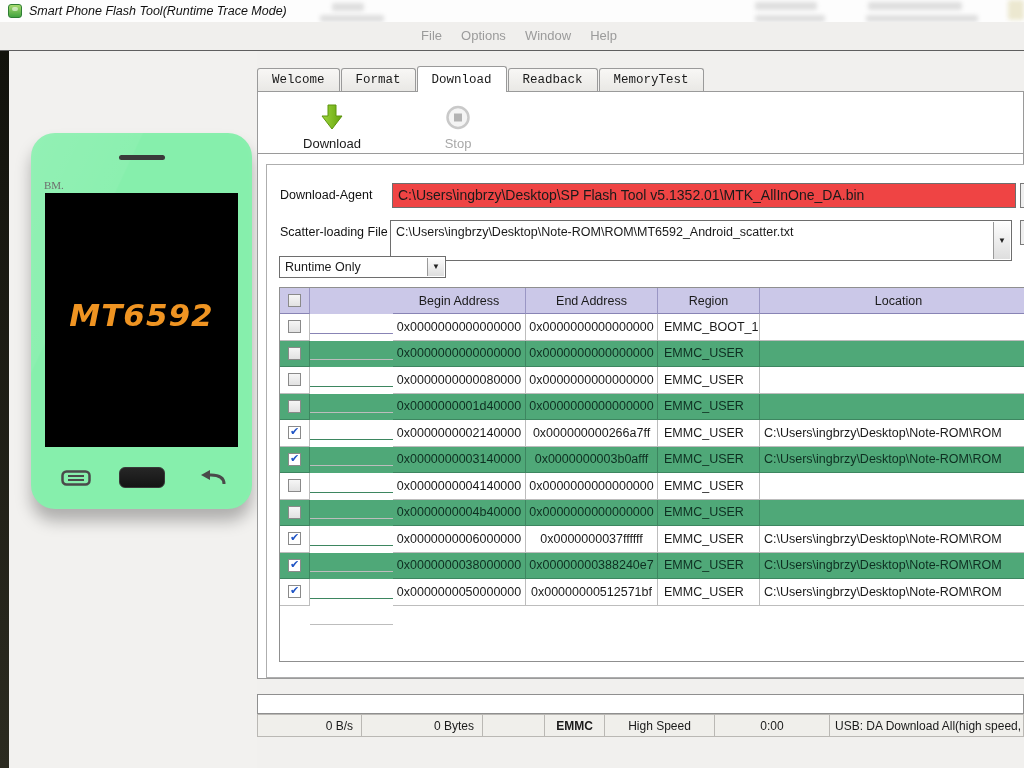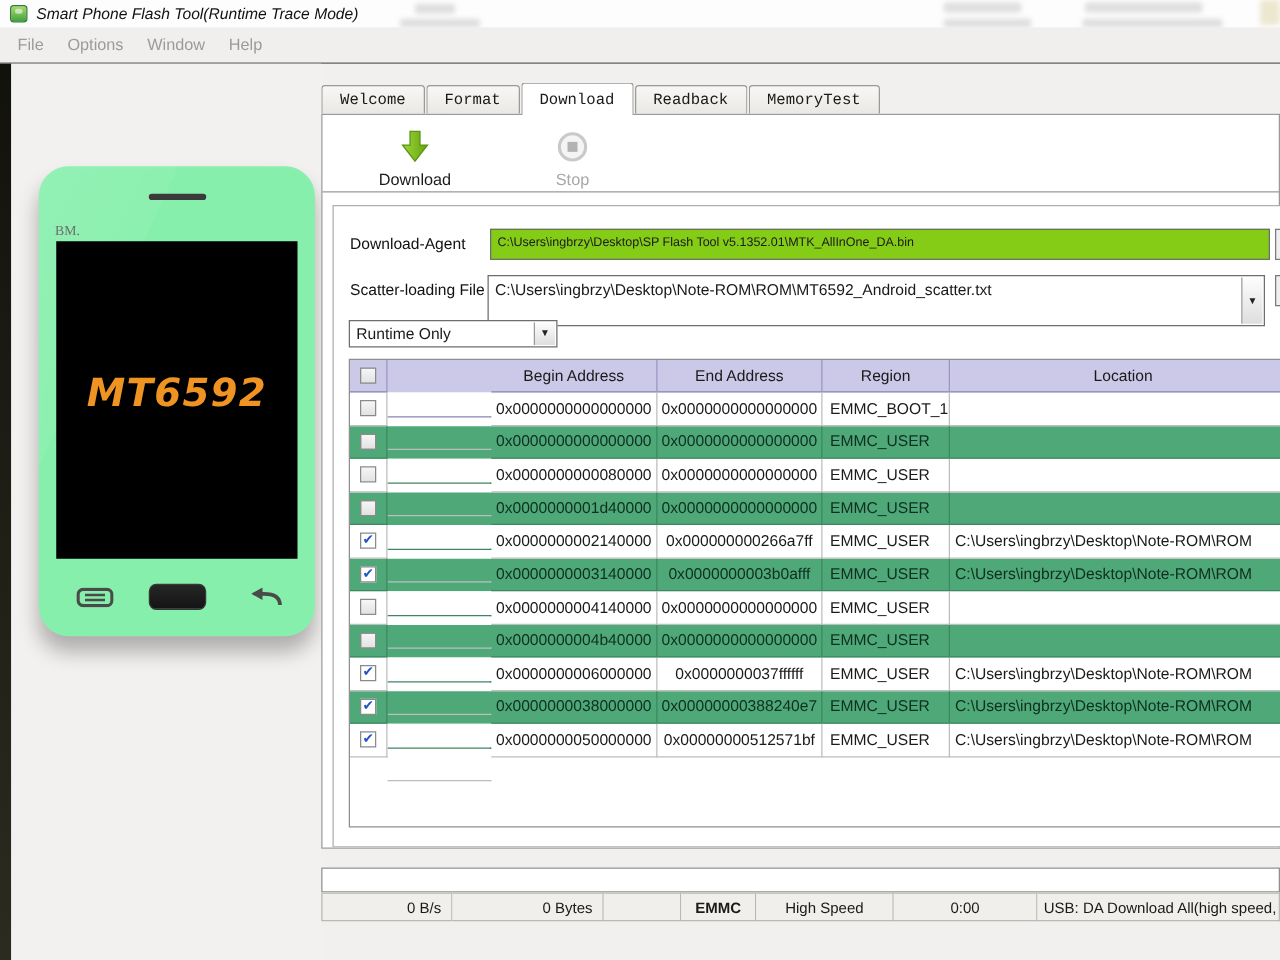--- a/index.html
+++ b/index.html
@@ -11,21 +11,21 @@
     font-size:12.5px; color:#1a1a1a;
   }
   
   .titlebar { position:absolute; left:0; top:0; width:1024px; height:22px; background:#fdfdfd;font-style:italic; }
   .app-icon { position:absolute; left:8px; top:4px; width:14px; height:14px; border-radius:3px;
     background:linear-gradient(#a8da6e,#41a33f); border:1px solid #2e7d32; }
   .app-icon::after{ content:""; position:absolute; left:3px; top:2px; width:6px; height:4px; background:rgba(255,255,255,.55); border-radius:2px;}
   .title-text { position:absolute; left:29px; top:0; line-height:22px; font-size:12.5px; color:#111; }
   .smudge { position:absolute; background:#b9b9b9; opacity:.45; filter:blur(2px); border-radius:2px; }
   
-  .menubar { position:absolute; left:0; top:22px; width:1024px; height:29px; background:#f0efed; border-bottom:1px solid #5f5f5f; }
+  .menubar { position:absolute; left:0; top:22px; width:1024px; height:29px; background:#f0efed; border-bottom:1px solid #5f5f5f;text-align:center; }
   .menubar .mi { display:inline-block; line-height:28px; color:#9b9b9b; font-size:13px; margin-left:19px; cursor:default; }
   .menubar .mi:first-child{ margin-left:14px; }
   
   .left-strip { position:absolute; left:0; top:51px; width:9px; height:717px; background:linear-gradient(#12120c,#2c2b20); }
   .left-panel { position:absolute; left:9px; top:51px; width:248px; height:717px; background:#f2f1ef; }
   .phone { position:absolute; left:22px; top:82px; width:221px; height:376px; background:#86efac;
     border-radius:24px; box-shadow:0 12px 16px rgba(0,0,0,.28), inset 0 0 8px rgba(255,255,255,.05);padding-left:28px; }
   .phone::before{ content:""; position:absolute; inset:0; border-radius:24px;
     background:linear-gradient(115deg, rgba(255,255,255,.10) 0%, rgba(255,255,255,.05) 28%, transparent 28.5%); }
   .speaker { position:absolute; left:88px; top:22px; width:46px; height:5px; background:#3a3a3a; border-radius:3px; }
@@ -45,21 +45,21 @@
   .tab.active { height:26px; line-height:26px; background:#fff; z-index:3; margin-bottom:-1px; }
   
   .tabpage { position:absolute; left:257px; top:91px; width:767px; height:588px; background:#fff; border:1px solid #9a9a9a; }
   .toolbtn { position:absolute; top:10px; width:96px; text-align:center; cursor:pointer; }
   .toolbtn .ticon { height:30px; display:flex; align-items:center; justify-content:center; }
   .toolbtn .tlabel { margin-top:4px; font-size:13px; }
   .toolbtn.disabled .tlabel { color:#a8a8a8; }
   .tool-sep { position:absolute; left:0; top:61px; width:767px; height:1px; background:#9a9a9a; }
   .groupbox { position:absolute; left:8px; top:72px; width:800px; height:514px; border:1px solid #aeaeae; background:#fff; }
   .flabel { position:absolute; font-size:12.5px; color:#111; }
-  .txtinput { position:absolute; background:#84cc16; border:1px solid #6e6e6e; font-size:10px;
+  .txtinput { position:absolute; background:#ef4444; border:1px solid #6e6e6e; font-size:14px;
     line-height:22px; padding:0 5px; white-space:nowrap; overflow:hidden; }
   .combo { position:absolute; background:#fff; border:1px solid #6e6e6e; font-size:12.5px; line-height:20px;
     padding:0 20px 0 5px; white-space:nowrap; overflow:hidden; cursor:pointer; }
   .combo .arrowbtn { position:absolute; right:1px; top:1px; bottom:1px; width:17px;
     background:linear-gradient(#fdfdfd,#dedede); border-left:1px solid #9a9a9a;
     display:flex; align-items:center; justify-content:center; }
   .combo .arrowbtn span { font-size:8px; color:#222; }
   .sliver { position:absolute; width:22px; height:24px; background:#efefef; border:1px solid #7a7a7a; }
   
   .ptable { position:absolute; left:12px; top:122px; width:760px; height:375px; background:#fff;

